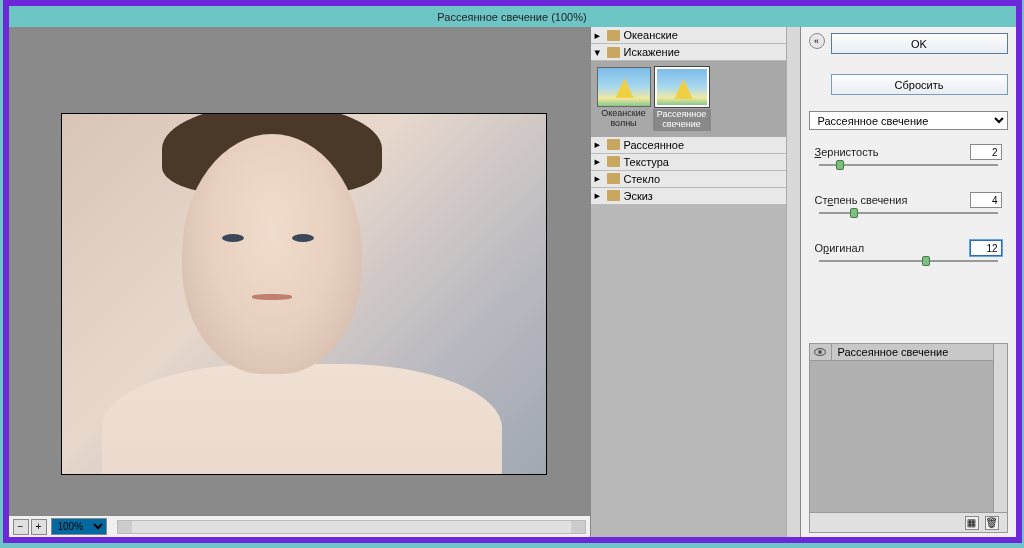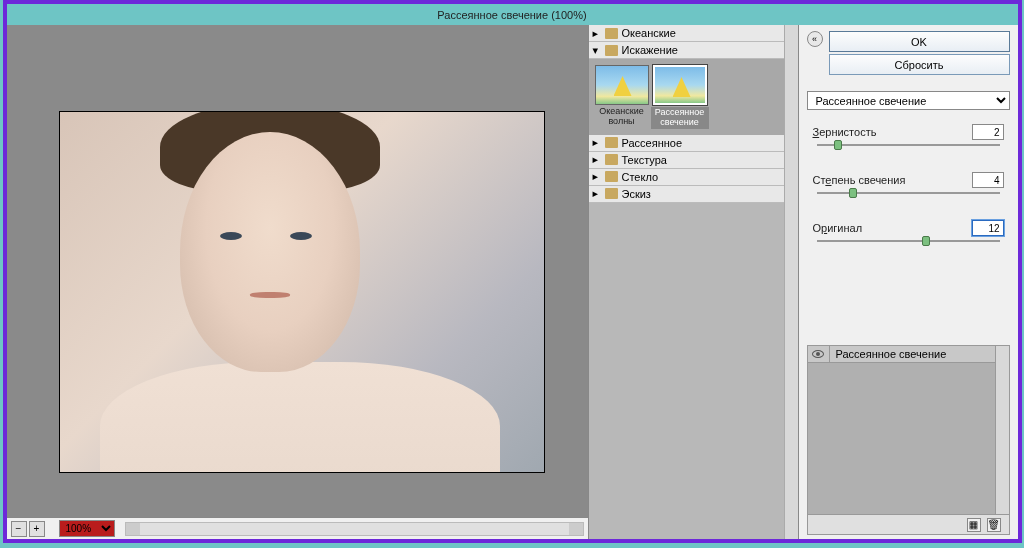--- a/index.html
+++ b/index.html
@@ -1,34 +1,34 @@
 <!DOCTYPE html>
 <html><head>
 <meta charset="utf-8">
 <style>
 * { box-sizing: border-box; margin: 0; padding: 0; font-family: Tahoma, Arial, sans-serif; font-size: 11px; }
 body { background: #6ec5c5; width: 1024px; height: 548px; overflow: hidden; position: relative; }
-.window { background: #f0f0f0; width: 1019px; height: 543px; margin: 0 auto; border: 4px solid #6d28d9; display: flex; flex-direction: column; }
+.window { background: #f0f0f0; width: 1019px; height: 543px; margin: 0 auto; border: 6px solid #6d28d9; display: flex; flex-direction: column; }
 .titlebar { background: #6ec5c5; height: 21px; display: flex; align-items: center; justify-content: center; color: #222; font-size: 12px; }
 .content { flex: 1; display: flex; background: #f0f0f0; }
 
 
 .preview-pane { width: 582px; display: flex; flex-direction: column; border-right: 1px solid #888; }
 .preview-canvas { flex: 1; background: #8a8a8a; position: relative; overflow: hidden; }
 .preview-image { position: absolute; left: 52px; top: 86px; width: 486px; height: 362px; background: linear-gradient(135deg, #d8c5b8 0%, #e8d8cc 40%, #b8b8c0 75%, #a0a8b0 100%); border: 1px solid #000; overflow: hidden; }
 .face { position: absolute; left: 120px; top: 20px; width: 180px; height: 240px; background: radial-gradient(ellipse at 50% 40%, #f0dccc 0%, #e8d0c0 50%, #d8c0b0 80%); border-radius: 50% 50% 45% 45%; }
 .hair { position: absolute; left: 100px; top: -10px; width: 220px; height: 90px; background: #4a3828; border-radius: 50% 50% 30% 30%; }
 .eye { position: absolute; width: 22px; height: 8px; background: #3a4858; border-radius: 50%; }
 .eye.left { left: 160px; top: 120px; }
 .eye.right { left: 230px; top: 120px; }
 .mouth { position: absolute; left: 190px; top: 180px; width: 40px; height: 6px; background: #c08070; border-radius: 40%; }
 .shoulder { position: absolute; left: 40px; top: 250px; width: 400px; height: 160px; background: linear-gradient(to bottom, #f0e0d4 0%, #e8d8cc 100%); border-radius: 40% 40% 0 0; }
 .preview-bottom { height: 22px; background: #f0f0f0; border-top: 1px solid #888; display: flex; align-items: center; padding: 0 4px; gap: 2px; }
 .zoom-btn { width: 16px; height: 16px; border: 1px solid #888; background: #e0e0e0; display: flex; align-items: center; justify-content: center; font-size: 10px; cursor: pointer; }
-.zoom-select { width: 56px; height: 17px; border: 1px solid #888; background: #b91c1c; font-size: 10px; padding: 0 2px; margin-left: 12px; }
+.zoom-select { width: 56px; height: 17px; border: 1px solid #888; background: #0369a1; font-size: 10px; padding: 0 2px; margin-left: 2px; }
 .hscroll { flex: 1; margin-left: 8px; height: 14px; background: #e0e0e0; border: 1px solid #bbb; position: relative; }
 .hscroll::before, .hscroll::after { content: ''; position: absolute; width: 14px; height: 12px; background: #ccc; top: 0; }
 .hscroll::before { left: 0; }
 .hscroll::after { right: 0; }
 
 
 .filter-pane { width: 210px; background: #b8b8b8; display: flex; flex-direction: column; border-right: 1px solid #888; }
 .cat-row { display: flex; align-items: center; height: 17px; background: #e8e8e8; border-bottom: 1px solid #bbb; padding: 0 4px; gap: 4px; cursor: pointer; }
 .cat-row.expanded { background: #e8e8e8; }
 .tri { width: 8px; display: inline-block; }
@@ -41,21 +41,21 @@
 .thumb.selected .thumb-label { background: #888; color: #fff; padding: 1px 2px; }
 .thumb-label { font-size: 9px; text-align: center; margin-top: 2px; color: #222; line-height: 1.1; }
 .filter-vscroll { width: 14px; background: #d8d8d8; border-left: 1px solid #aaa; position: relative; }
 .filter-wrap { display: flex; flex: 1; }
 .filter-inner { flex: 1; }
 
 
 .controls-pane { flex: 1; background: #f0f0f0; display: flex; flex-direction: column; padding: 6px 8px 4px 8px; gap: 4px; }
 .collapse-btn { width: 16px; height: 16px; border: 1px solid #888; border-radius: 50%; background: #e8e8e8; display: flex; align-items: center; justify-content: center; font-size: 9px; cursor: pointer; position: absolute; }
 .controls-top { display: flex; gap: 6px; align-items: flex-start; }
-.btn-col { flex: 1; display: flex; flex-direction: column; gap: 2px; }
+.btn-col { flex: 1; display: flex; flex-direction: column; gap: 20px; }
 .btn { height: 21px; border: 1px solid #7a9ab8; background: linear-gradient(to bottom, #fdfdfd, #e8eef4); display: flex; align-items: center; justify-content: center; cursor: pointer; font-size: 11px; }
 .btn.primary { border-color: #5a7a98; }
 .filter-select { width: 100%; height: 19px; border: 1px solid #888; background: #fff; font-size: 11px; padding: 0 4px; margin-top: 12px; }
 .slider-group { margin-top: 10px; padding: 0 6px; }
 .slider-row { margin-bottom: 26px; }
 .slider-head { display: flex; justify-content: space-between; align-items: center; margin-bottom: 4px; }
 .slider-label { font-size: 11px; color: #222; }
 .slider-label u { text-decoration: underline; }
 .slider-val { width: 32px; height: 16px; border: 1px solid #888; background: #fff; font-size: 10px; text-align: right; padding: 0 3px; }
 .slider-val.hl { border-color: #2a6ac0; box-shadow: 0 0 0 1px #6aa0e0; }

